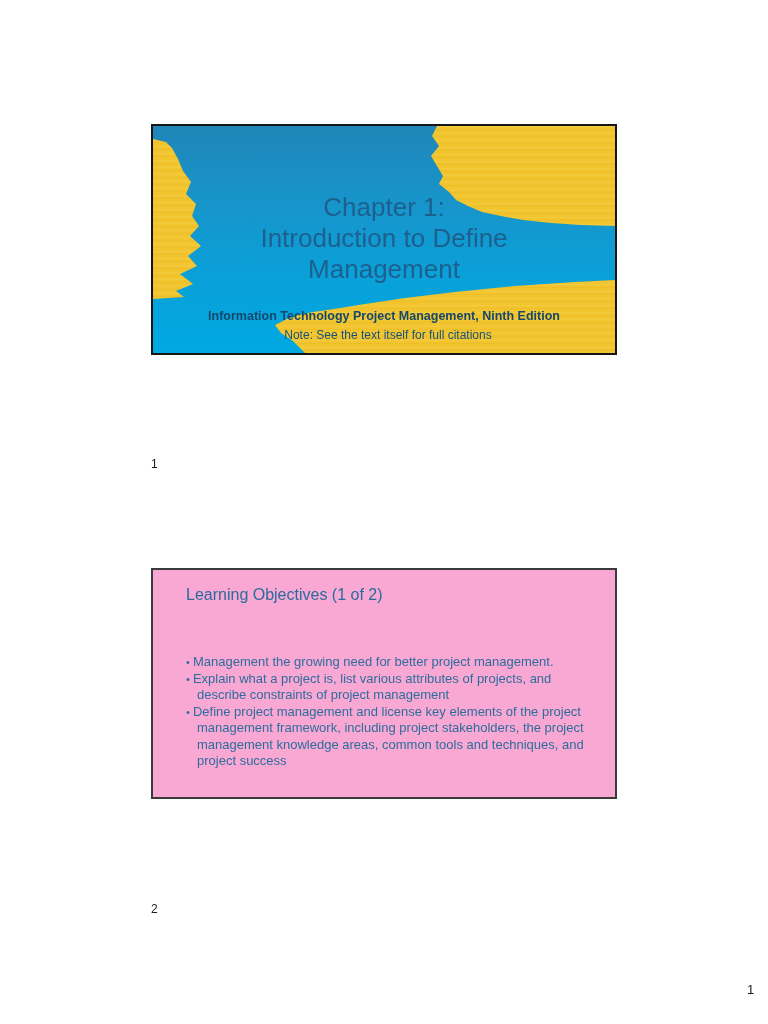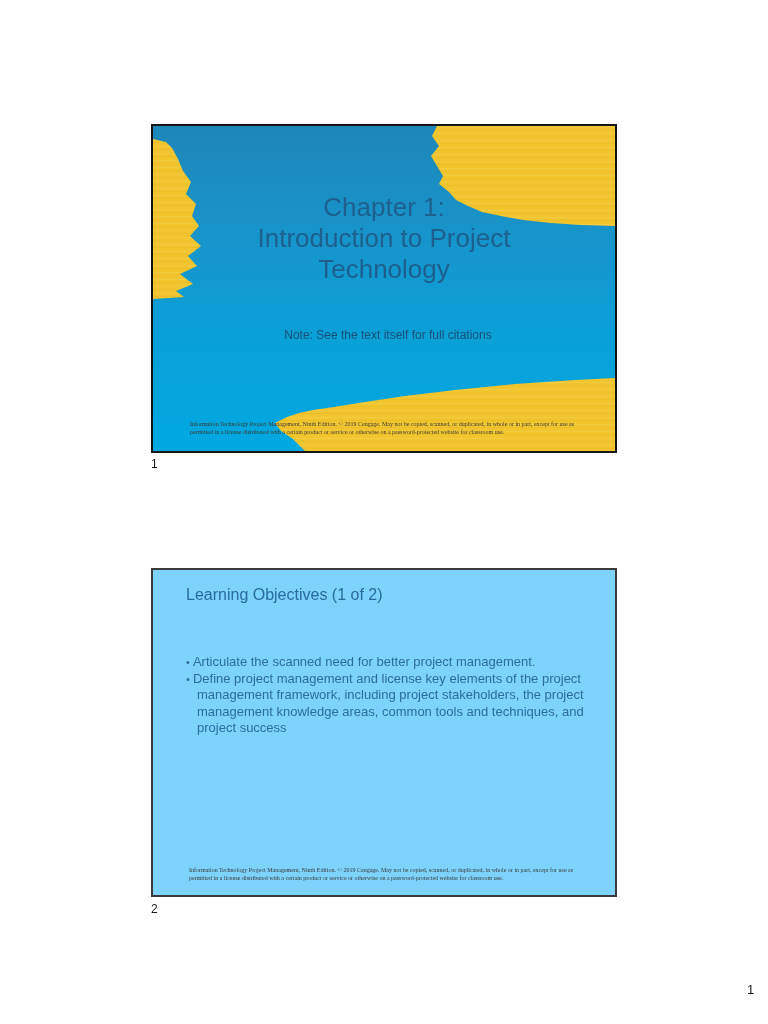--- a/index.html
+++ b/index.html
@@ -7,33 +7,33 @@
     width:768px;height:1024px;
     background:#ffffff;
     position:relative;
     font-family:"Liberation Sans", sans-serif;
     overflow:hidden;
   }
   
   .slide{
     position:absolute;
     left:151px;
-    width:466px;height:329px;
+    width:466px;height:231px;
     box-sizing:border-box;
     overflow:hidden;
   }
   #slide1{
     top:124px;
     border:2px solid #151515;
     background:linear-gradient(180deg,#1f86b8 0%,#1795cb 35%,#0aa0d8 65%,#00a8e2 100%);
   }
   #slide2{
     top:568px;
     border:2px solid #3a3a3a;
-    background:#7dd3fc;
+    background:#f9a8d4;
   }
   
   .stroke{
     position:absolute;
     background-color:#f2c52e;
     background-image:repeating-linear-gradient(180deg,
       rgba(255,255,255,0.10) 0px, rgba(255,255,255,0.10) 1px,
       rgba(0,0,0,0.0) 1px,   rgba(0,0,0,0.0) 3px,
       rgba(210,160,20,0.18) 3px, rgba(210,160,20,0.18) 4px,
       rgba(0,0,0,0.0) 4px,   rgba(0,0,0,0.0) 7px);
@@ -132,34 +132,36 @@
 </head>
 <body>
 
 <div class="slide" id="slide1">
   <div class="stroke stroke-left"></div>
   <div class="stroke stroke-topright"></div>
   <div class="stroke stroke-bottom"></div>
 
   <div class="s1-title">
     <div class="wrapline">Chapter 1:</div>
-    <div class="wrapline">Introduction to Project Technology</div>
+    <div class="wrapline">Introduction to Define Management</div>
   </div>
 
+  <div class="s1-subtitle">Information Technology Project Management, Ninth Edition</div>
   <div class="s1-note">Note: See the text itself for full citations</div>
   <div class="copyright">Information Technology Project Management, Ninth Edition. © 2019 Cengage. May not be copied, scanned, or duplicated, in whole or in part, except for use as permitted in a license distributed with a certain product or service or otherwise on a password-protected website for classroom use.</div>
 </div>
 
 <div class="slide-index" id="index1">1</div>
 
 <div class="slide" id="slide2">
   <div class="s2-heading">Learning Objectives (1 of 2)</div>
 
   <ul class="s2-bullets">
-    <li>Articulate the scanned need for better project management.</li>
+    <li>Management the growing need for better project management.</li>
+    <li>Explain what a project is, list various attributes of projects, and describe constraints of project management</li>
     <li>Define project management and license key elements of the project management framework, including project stakeholders, the project management knowledge areas, common tools and techniques, and project success</li>
   </ul>
 
   <div class="copyright">Information Technology Project Management, Ninth Edition. © 2019 Cengage. May not be copied, scanned, or duplicated, in whole or in part, except for use as permitted in a license distributed with a certain product or service or otherwise on a password-protected website for classroom use.</div>
 </div>
 
 <div class="slide-index" id="index2">2</div>
 
 <div class="page-number">1</div>
 

